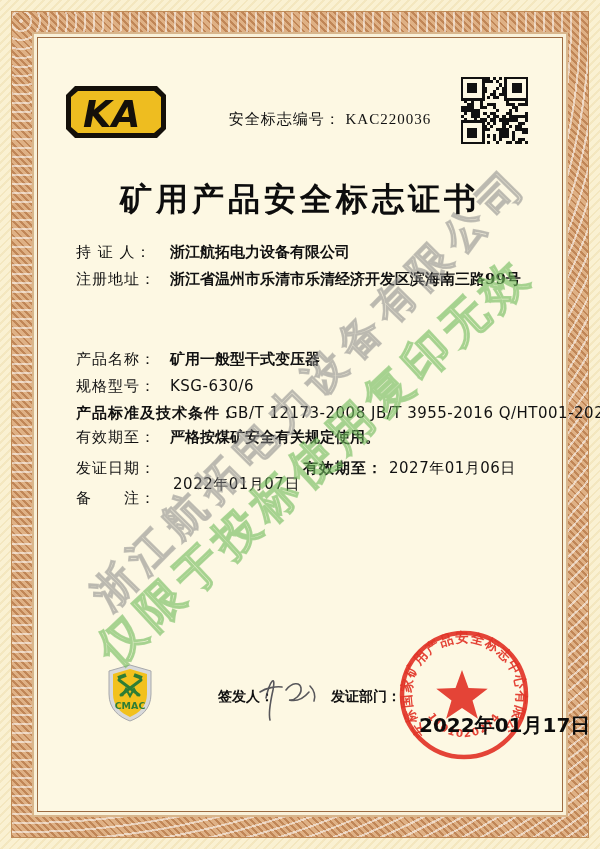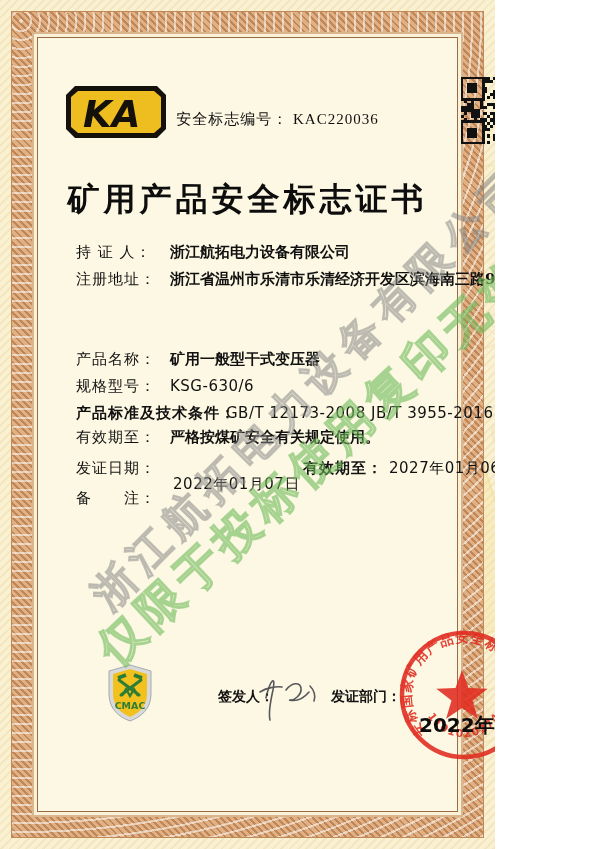--- a/index.html
+++ b/index.html
@@ -1,17 +1,17 @@
 <!DOCTYPE html>
 <html><head>
 <meta charset="utf-8">
 <style>
   html,body{margin:0;padding:0;}
   body{width:600px;height:849px;position:relative;font-family:"DejaVu Sans",sans-serif;}
-  .page{position:absolute;inset:0;width:495px;height:849px;overflow:hidden;
+  .page{position:absolute;inset:0;width:600px;height:849px;overflow:hidden;
     background:#faf1d2;
     background-image:repeating-linear-gradient(135deg, rgba(232,212,156,.35) 0 2px, rgba(250,241,210,0) 2px 6px);}
   
   .band{position:absolute;inset:11px;border:1px solid #bf8a57;
     background:
       repeating-radial-gradient(circle at 9px 9px, rgba(255,255,255,.55) 0 2px, rgba(255,255,255,0) 2px 9px),
       repeating-linear-gradient(45deg, rgba(170,104,58,.45) 0 2px, rgba(238,199,160,.45) 2px 5px),
       #d29e6e;}
   .inner{position:absolute;inset:37px;background:#fdf8e3;border:1px solid #9c6b42;
     box-shadow:0 0 0 3px #f9f1da, 0 0 0 5px #d9b68c;}

